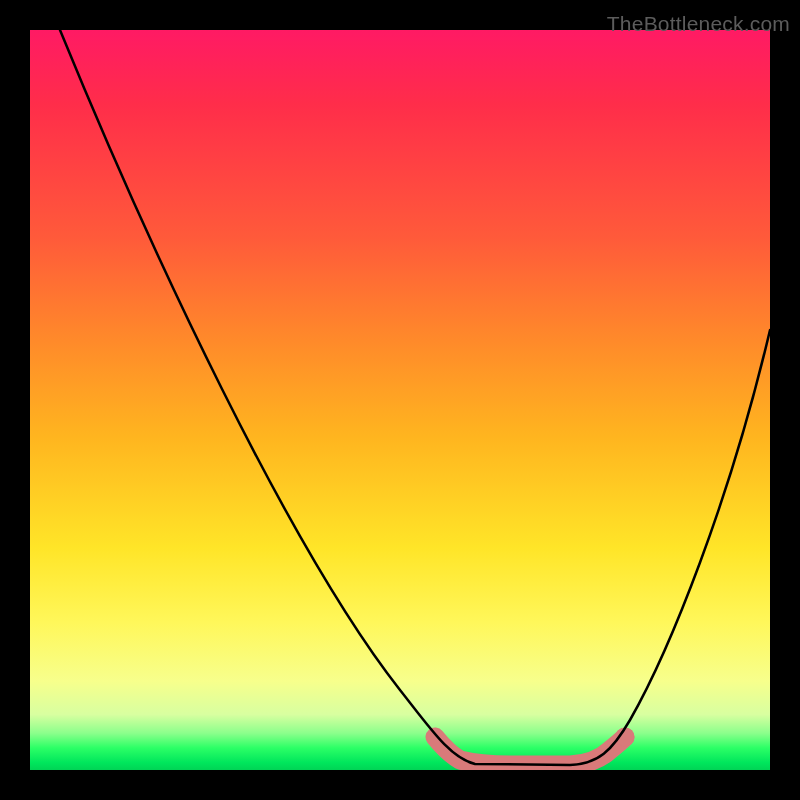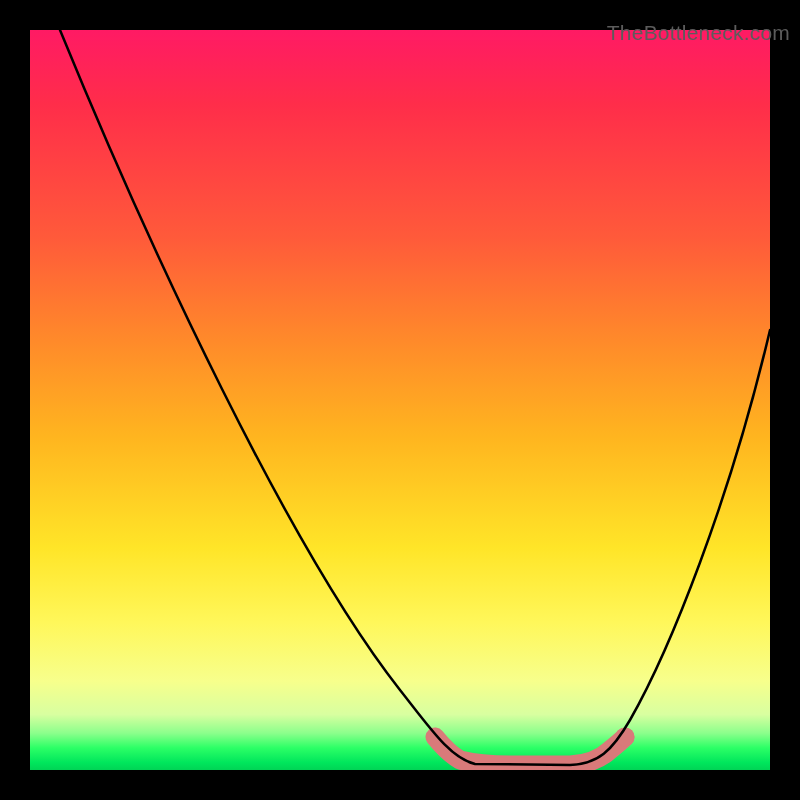--- a/index.html
+++ b/index.html
@@ -53,21 +53,21 @@
   }
   svg.curves {
     position: absolute;
     left: 0;
     top: 0;
     width: 100%;
     height: 100%;
   }
   .attribution {
     position: absolute;
-    top: 21px;
+    top: 12px;
     right: 10px;
     color: #5c5c5c;
     font-size: 21px;
     font-weight: 400;
     letter-spacing: 0.2px;
   }
 </style>
 </head>
 <body>
 

